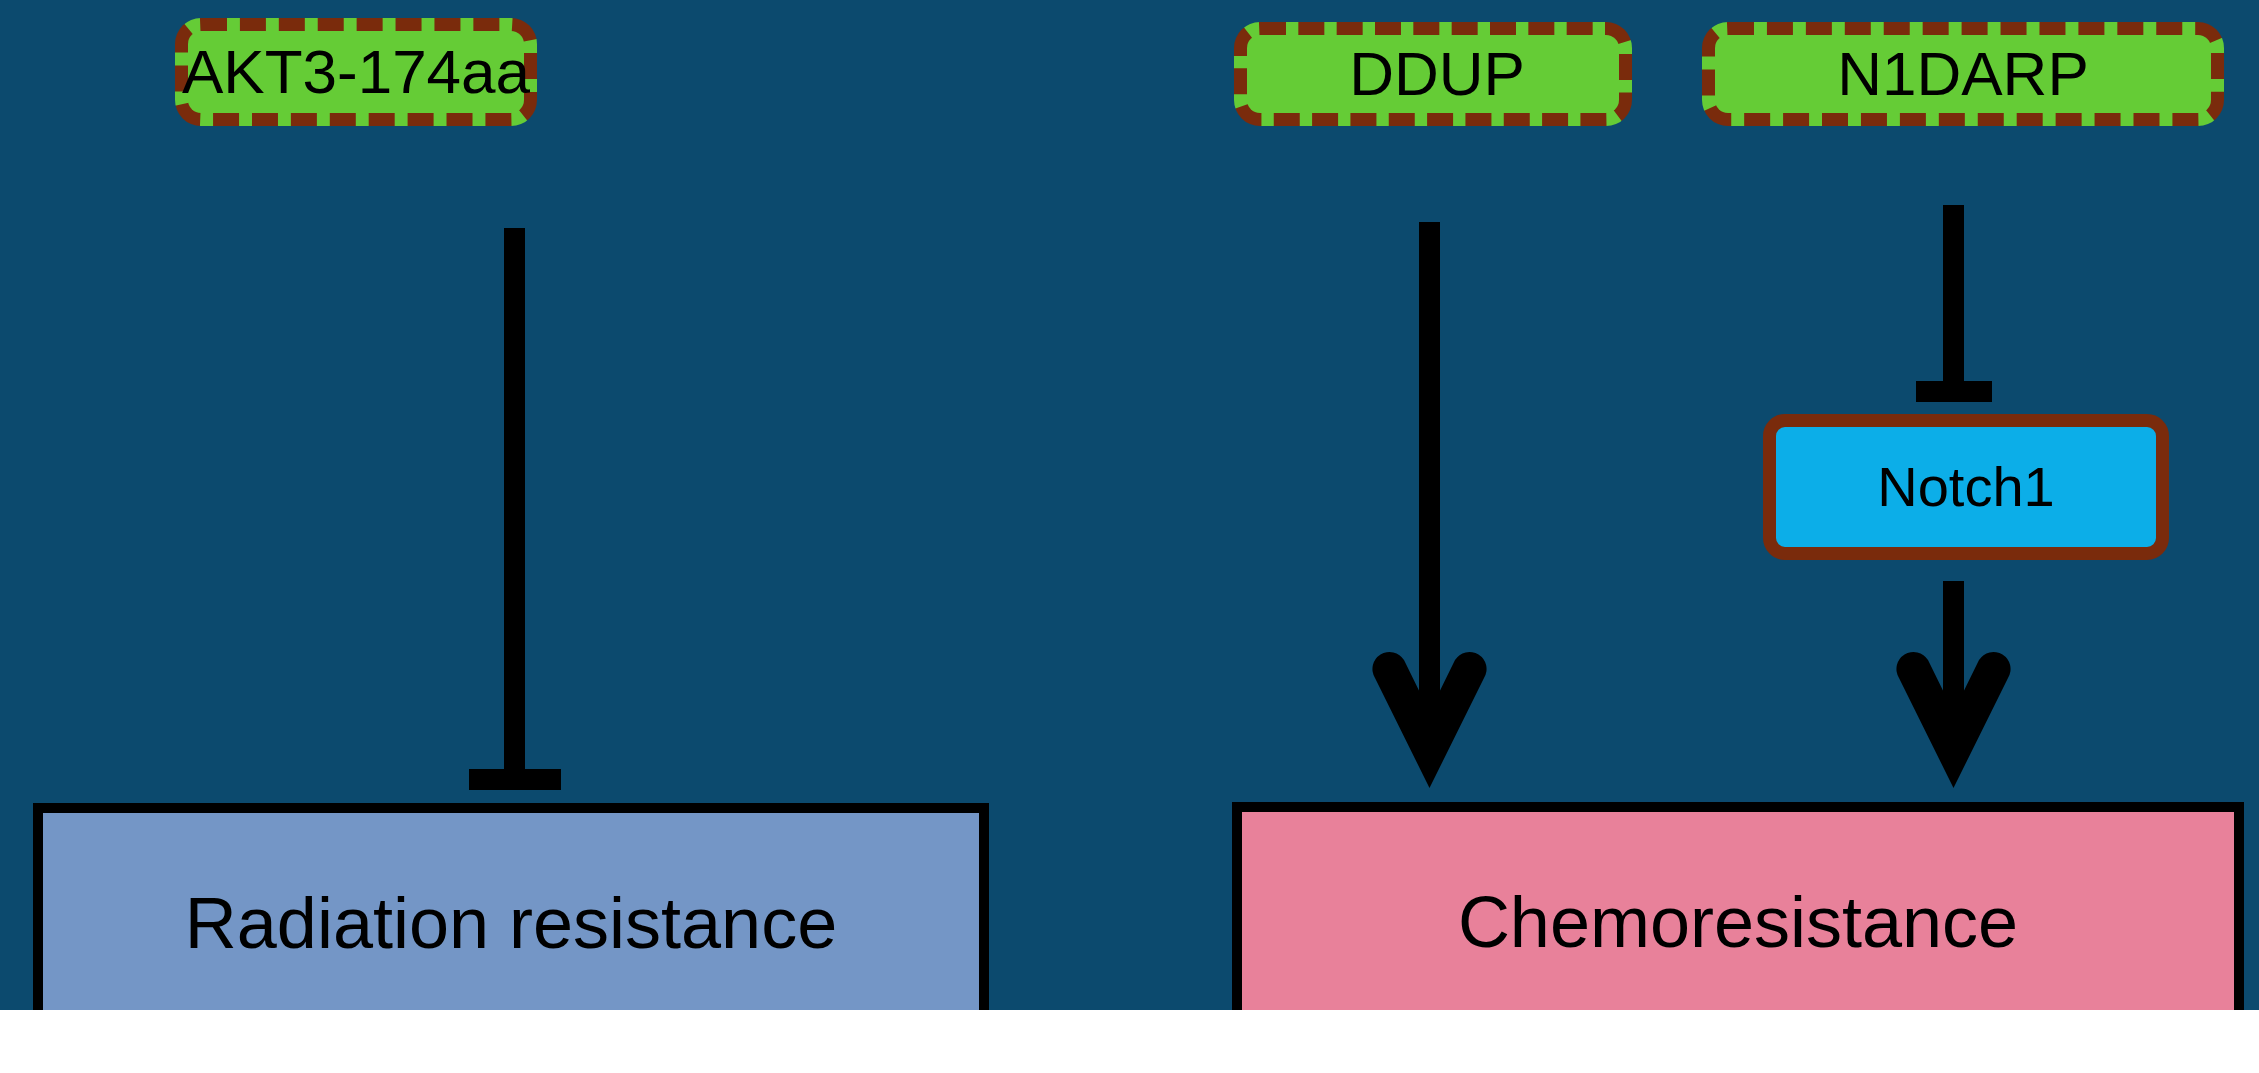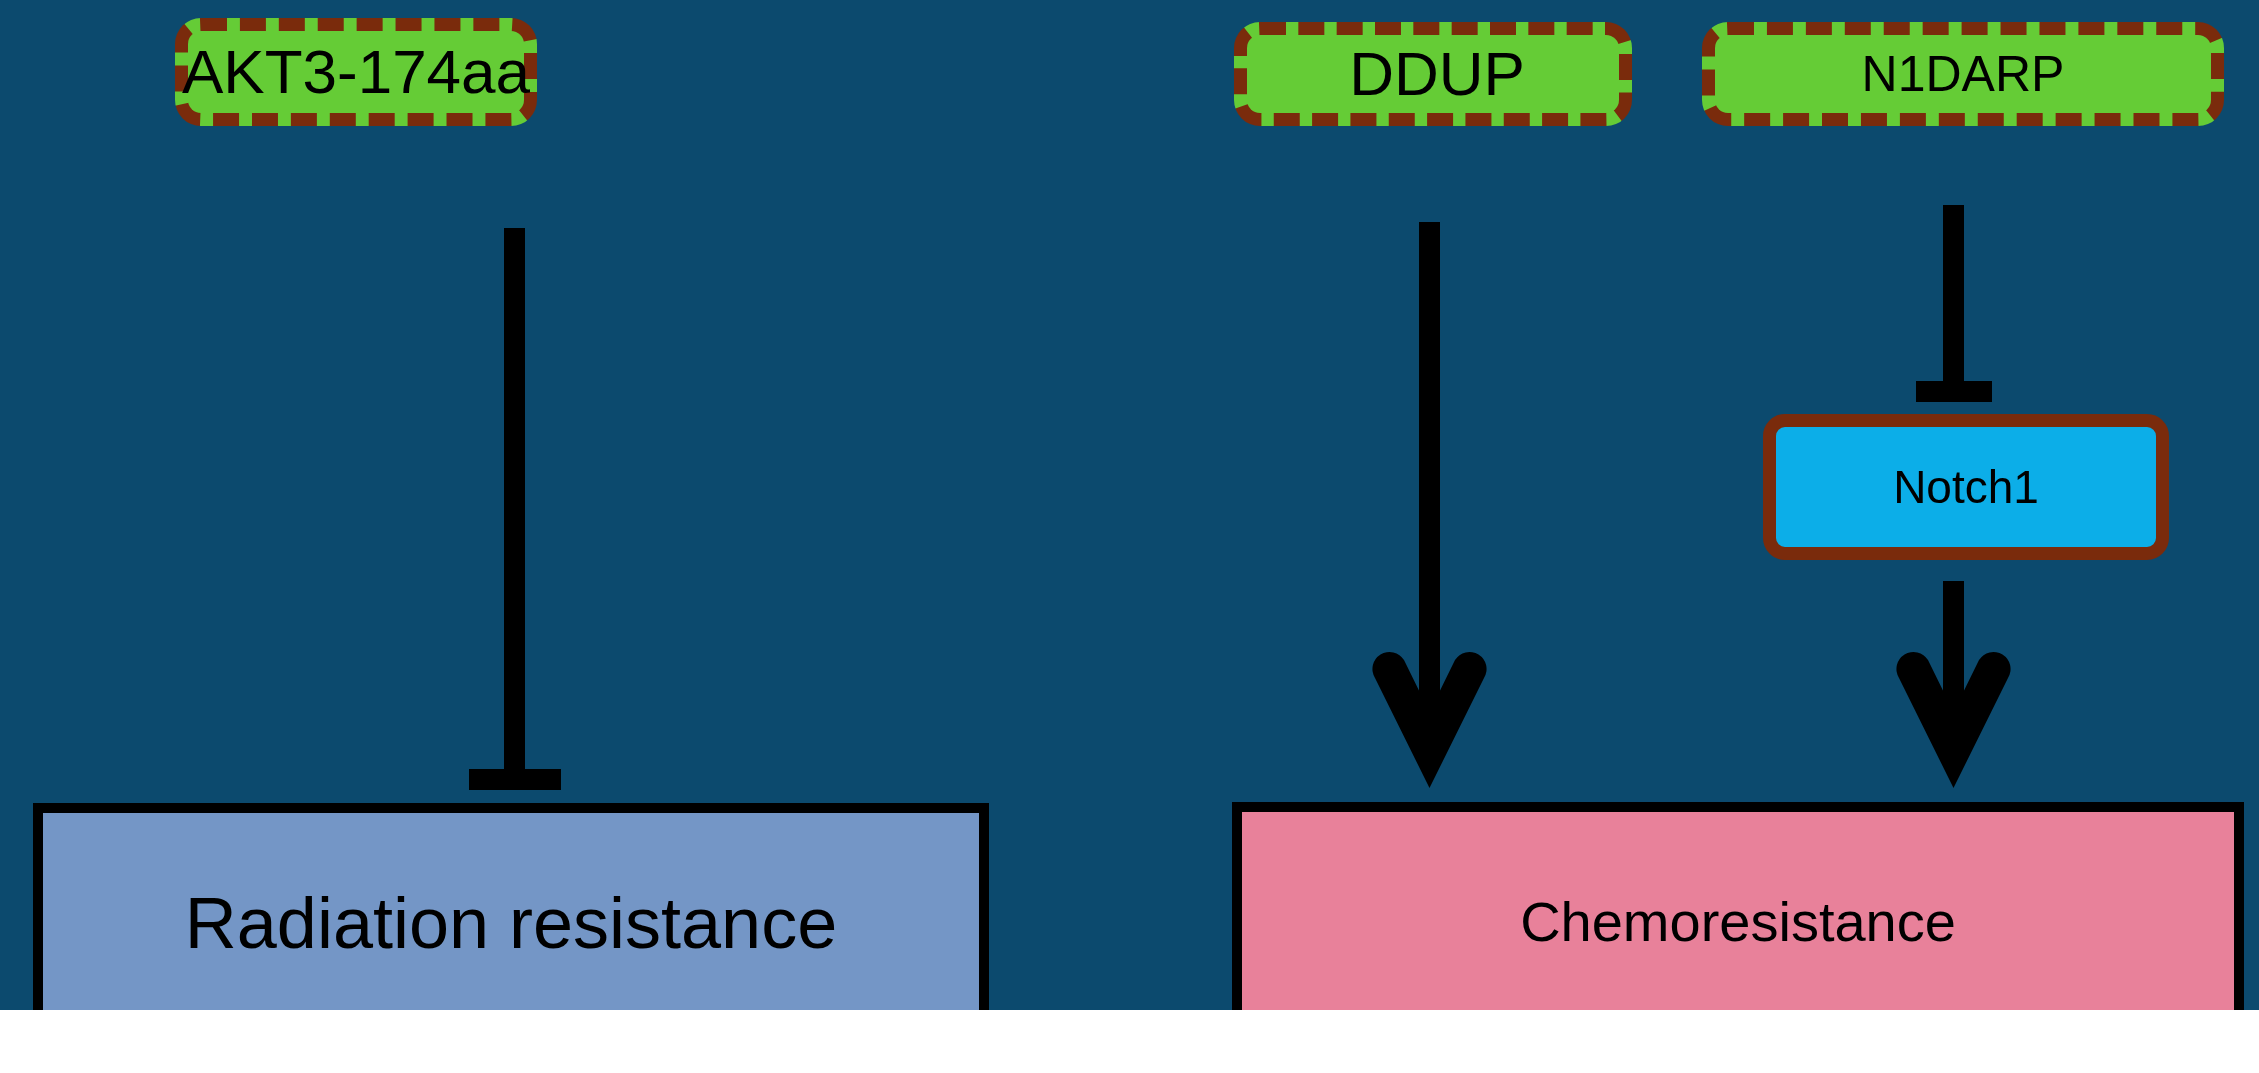--- a/index.html
+++ b/index.html
@@ -121,28 +121,28 @@
 
   <div class="gene-node" style="left:175px; top:18px; width:362px; height:108px;">
     <span class="gene-label" style="font-size:62px;">AKT3-174aa</span>
   </div>
 
   <div class="gene-node" style="left:1234px; top:22px; width:398px; height:104px;padding-left:8px;">
     <span class="gene-label" style="font-size:62px;">DDUP</span>
   </div>
 
   <div class="gene-node" style="left:1702px; top:22px; width:522px; height:104px;">
-    <span class="gene-label" style="font-size:50px;">N1DARP</span>
+    <span class="gene-label" style="font-size:62px;">N1DARP</span>
   </div>
 
   <div class="receptor-node" style="left:1763px; top:414px; width:406px; height:146px;">
-    <span class="receptor-label" style="font-size:46px;">Notch1</span>
+    <span class="receptor-label" style="font-size:56px;">Notch1</span>
   </div>
 
   <div class="outcome-node" style="left:33px; top:803px; width:956px; height:240px; background:#7496C6;">
     <span class="outcome-label" style="font-size:72px;">Radiation resistance</span>
   </div>
 
   <div class="outcome-node" style="left:1232px; top:802px; width:1012px; height:240px; background:#E8819A;">
-    <span class="outcome-label" style="font-size:56px;">Chemoresistance</span>
+    <span class="outcome-label" style="font-size:72px;">Chemoresistance</span>
   </div>
 
 </div>
 
 </body></html>

